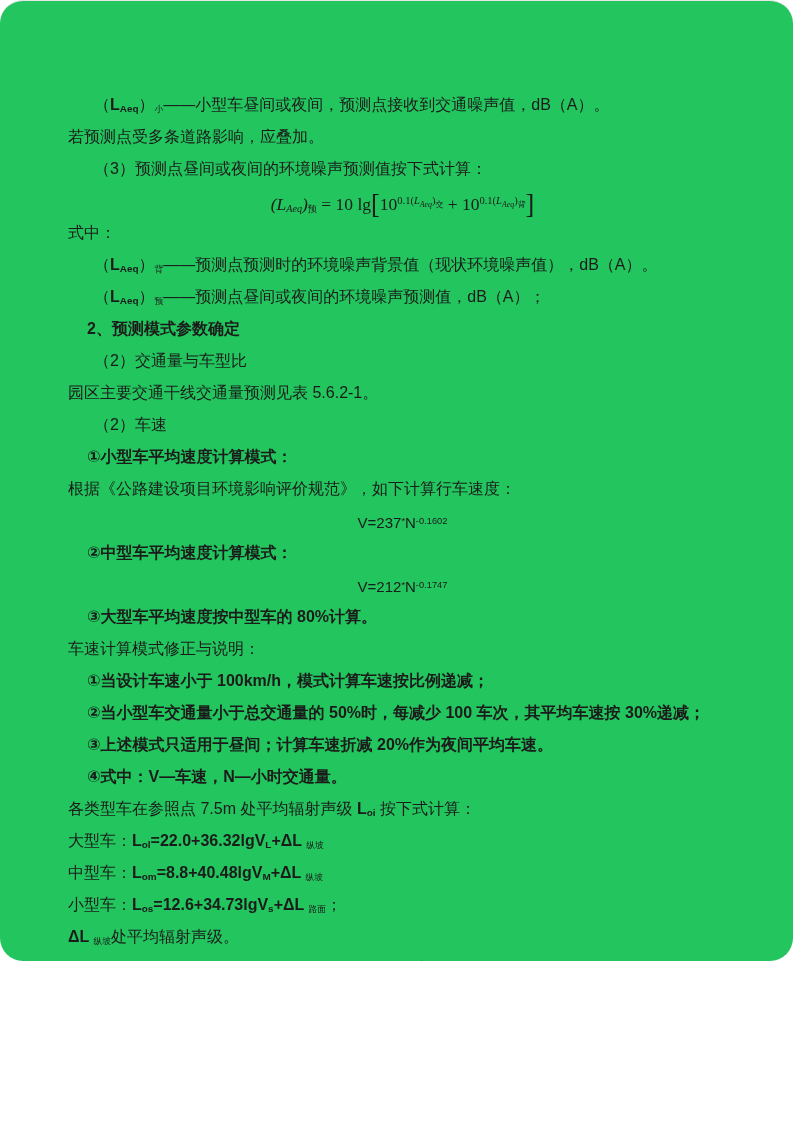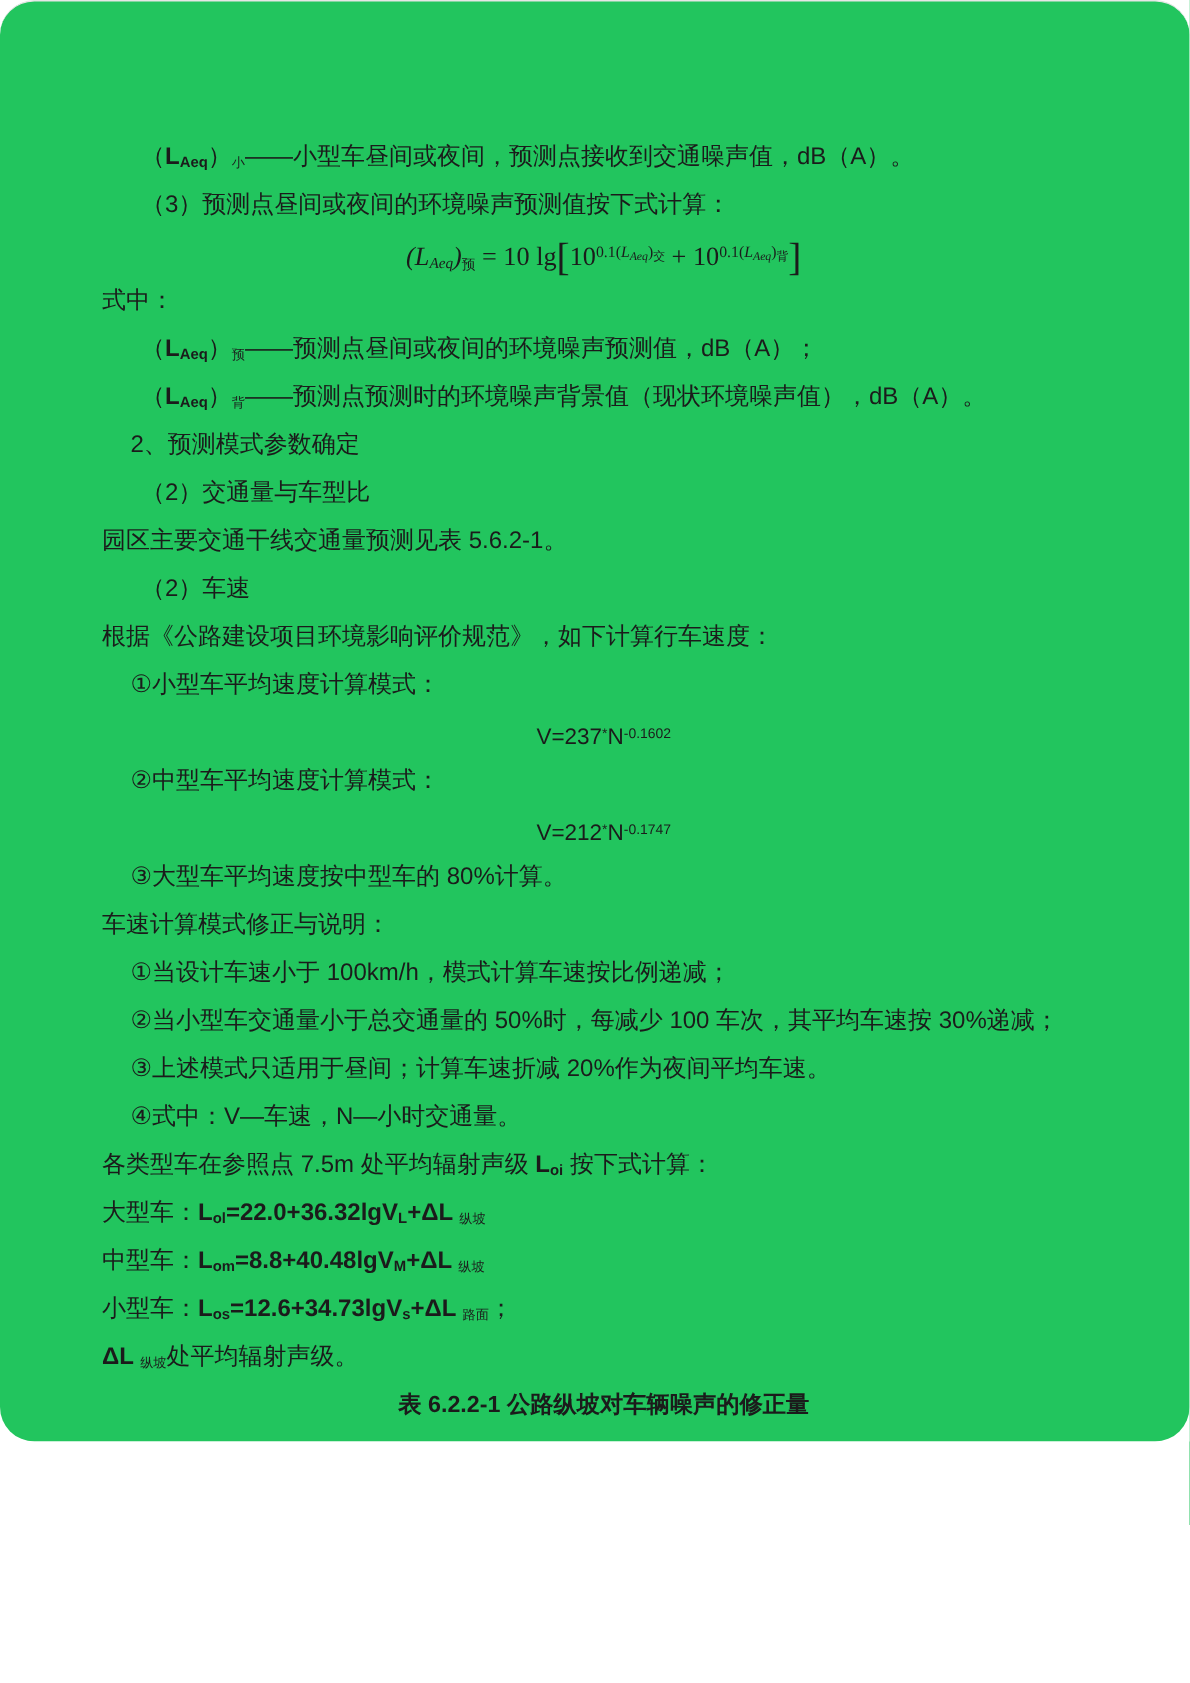--- a/index.html
+++ b/index.html
@@ -16,21 +16,21 @@
     color:#1b1b1b;
     border-radius:23px;
   }
   .line{
     height:32px;
     line-height:32px;
     font-size:16px;
     white-space:nowrap;
   }
   .indent{padding-left:26px;}
-  .indent-sm{padding-left:19px;}
+  .indent-sm{padding-left:19px;font-weight:bold;}
   .center{text-align:center;padding-left:0;}
   .caption{font-weight:bold;font-size:15.5px;}
   .footer-line{
     text-align:center;
     font-size:12.5px;
     letter-spacing:2px;
     margin-top:8px;
     color:#222;
   }
   .seg{font-family:inherit;}
@@ -55,31 +55,32 @@
   .formula-v .seg{font-weight:normal;font-family:"Liberation Sans","DejaVu Sans",sans-serif;}
   .eqline .seg{font-weight:bold;}
   .eqline .seg-label{font-weight:normal;}
   .eqline .seg-subcjk{font-weight:normal;}
 </style>
 </head>
 <body>
 
 <main class="page">
   <div class="line indent"><span class="seg">（</span><span class="seg seg-b">L</span><span class="seg seg-sub">Aeq</span><span class="seg">）</span><span class="seg seg-subcjk">小</span><span class="seg">——小型车昼间或夜间，预测点接收到交通噪声值，dB（A）。</span></div>
+  <div class="line"><span class="seg">若预测点受多条道路影响，应叠加。</span></div>
   <div class="line indent"><span class="seg">（3）预测点昼间或夜间的环境噪声预测值按下式计算：</span></div>
   <div class="line center formula-main"><span class="seg seg-fit">(</span><span class="seg seg-fit">L</span><span class="seg seg-fsub">Aeq</span><span class="seg seg-fit">)</span><span class="seg seg-fsubcjk">预</span><span class="seg"> = 10 lg</span><span class="seg seg-fbracket">[</span><span class="seg">10</span><span class="seg seg-fsup">0.1(</span><span class="seg seg-fsupit">L</span><span class="seg seg-fsupsubit">Aeq</span><span class="seg seg-fsup">)</span><span class="seg seg-fsupsub">交</span><span class="seg"> + 10</span><span class="seg seg-fsup">0.1(</span><span class="seg seg-fsupit">L</span><span class="seg seg-fsupsubit">Aeq</span><span class="seg seg-fsup">)</span><span class="seg seg-fsupsub">背</span><span class="seg seg-fbracket">]</span></div>
   <div class="line"><span class="seg">式中：</span></div>
+  <div class="line indent"><span class="seg">（</span><span class="seg seg-b">L</span><span class="seg seg-sub">Aeq</span><span class="seg">）</span><span class="seg seg-subcjk">背</span><span class="seg">——预测点预测时的环境噪声背景值（现状环境噪声值），dB（A）。</span></div>
   <div class="line indent"><span class="seg">（</span><span class="seg seg-b">L</span><span class="seg seg-sub">Aeq</span><span class="seg">）</span><span class="seg seg-subcjk">预</span><span class="seg">——预测点昼间或夜间的环境噪声预测值，dB（A）；</span></div>
-  <div class="line indent"><span class="seg">（</span><span class="seg seg-b">L</span><span class="seg seg-sub">Aeq</span><span class="seg">）</span><span class="seg seg-subcjk">背</span><span class="seg">——预测点预测时的环境噪声背景值（现状环境噪声值），dB（A）。</span></div>
   <div class="line indent-sm"><span class="seg">2、预测模式参数确定</span></div>
   <div class="line indent"><span class="seg">（2）交通量与车型比</span></div>
   <div class="line"><span class="seg">园区主要交通干线交通量预测见表 5.6.2-1。</span></div>
   <div class="line indent"><span class="seg">（2）车速</span></div>
+  <div class="line indent-sm"><span class="seg">①小型车平均速度计算模式：</span></div>
   <div class="line"><span class="seg">根据《公路建设项目环境影响评价规范》，如下计算行车速度：</span></div>
-  <div class="line indent-sm"><span class="seg">①小型车平均速度计算模式：</span></div>
   <div class="line center formula-v"><span class="seg">V=237</span><span class="seg seg-sup">*</span><span class="seg">N</span><span class="seg seg-sup">-0.1602</span></div>
   <div class="line indent-sm"><span class="seg">②中型车平均速度计算模式：</span></div>
   <div class="line center formula-v"><span class="seg">V=212</span><span class="seg seg-sup">*</span><span class="seg">N</span><span class="seg seg-sup">-0.1747</span></div>
   <div class="line indent-sm"><span class="seg">③大型车平均速度按中型车的 80%计算。</span></div>
   <div class="line"><span class="seg">车速计算模式修正与说明：</span></div>
   <div class="line indent-sm"><span class="seg">①当设计车速小于 100km/h，模式计算车速按比例递减；</span></div>
   <div class="line indent-sm"><span class="seg">②当小型车交通量小于总交通量的 50%时，每减少 100 车次，其平均车速按 30%递减；</span></div>
   <div class="line indent-sm"><span class="seg">③上述模式只适用于昼间；计算车速折减 20%作为夜间平均车速。</span></div>
   <div class="line indent-sm"><span class="seg">④式中：V—车速，N—小时交通量。</span></div>
   <div class="line"><span class="seg">各类型车在参照点 7.5m 处平均辐射声级 </span><span class="seg seg-b">L</span><span class="seg seg-sub">oi</span><span class="seg"> 按下式计算：</span></div>

